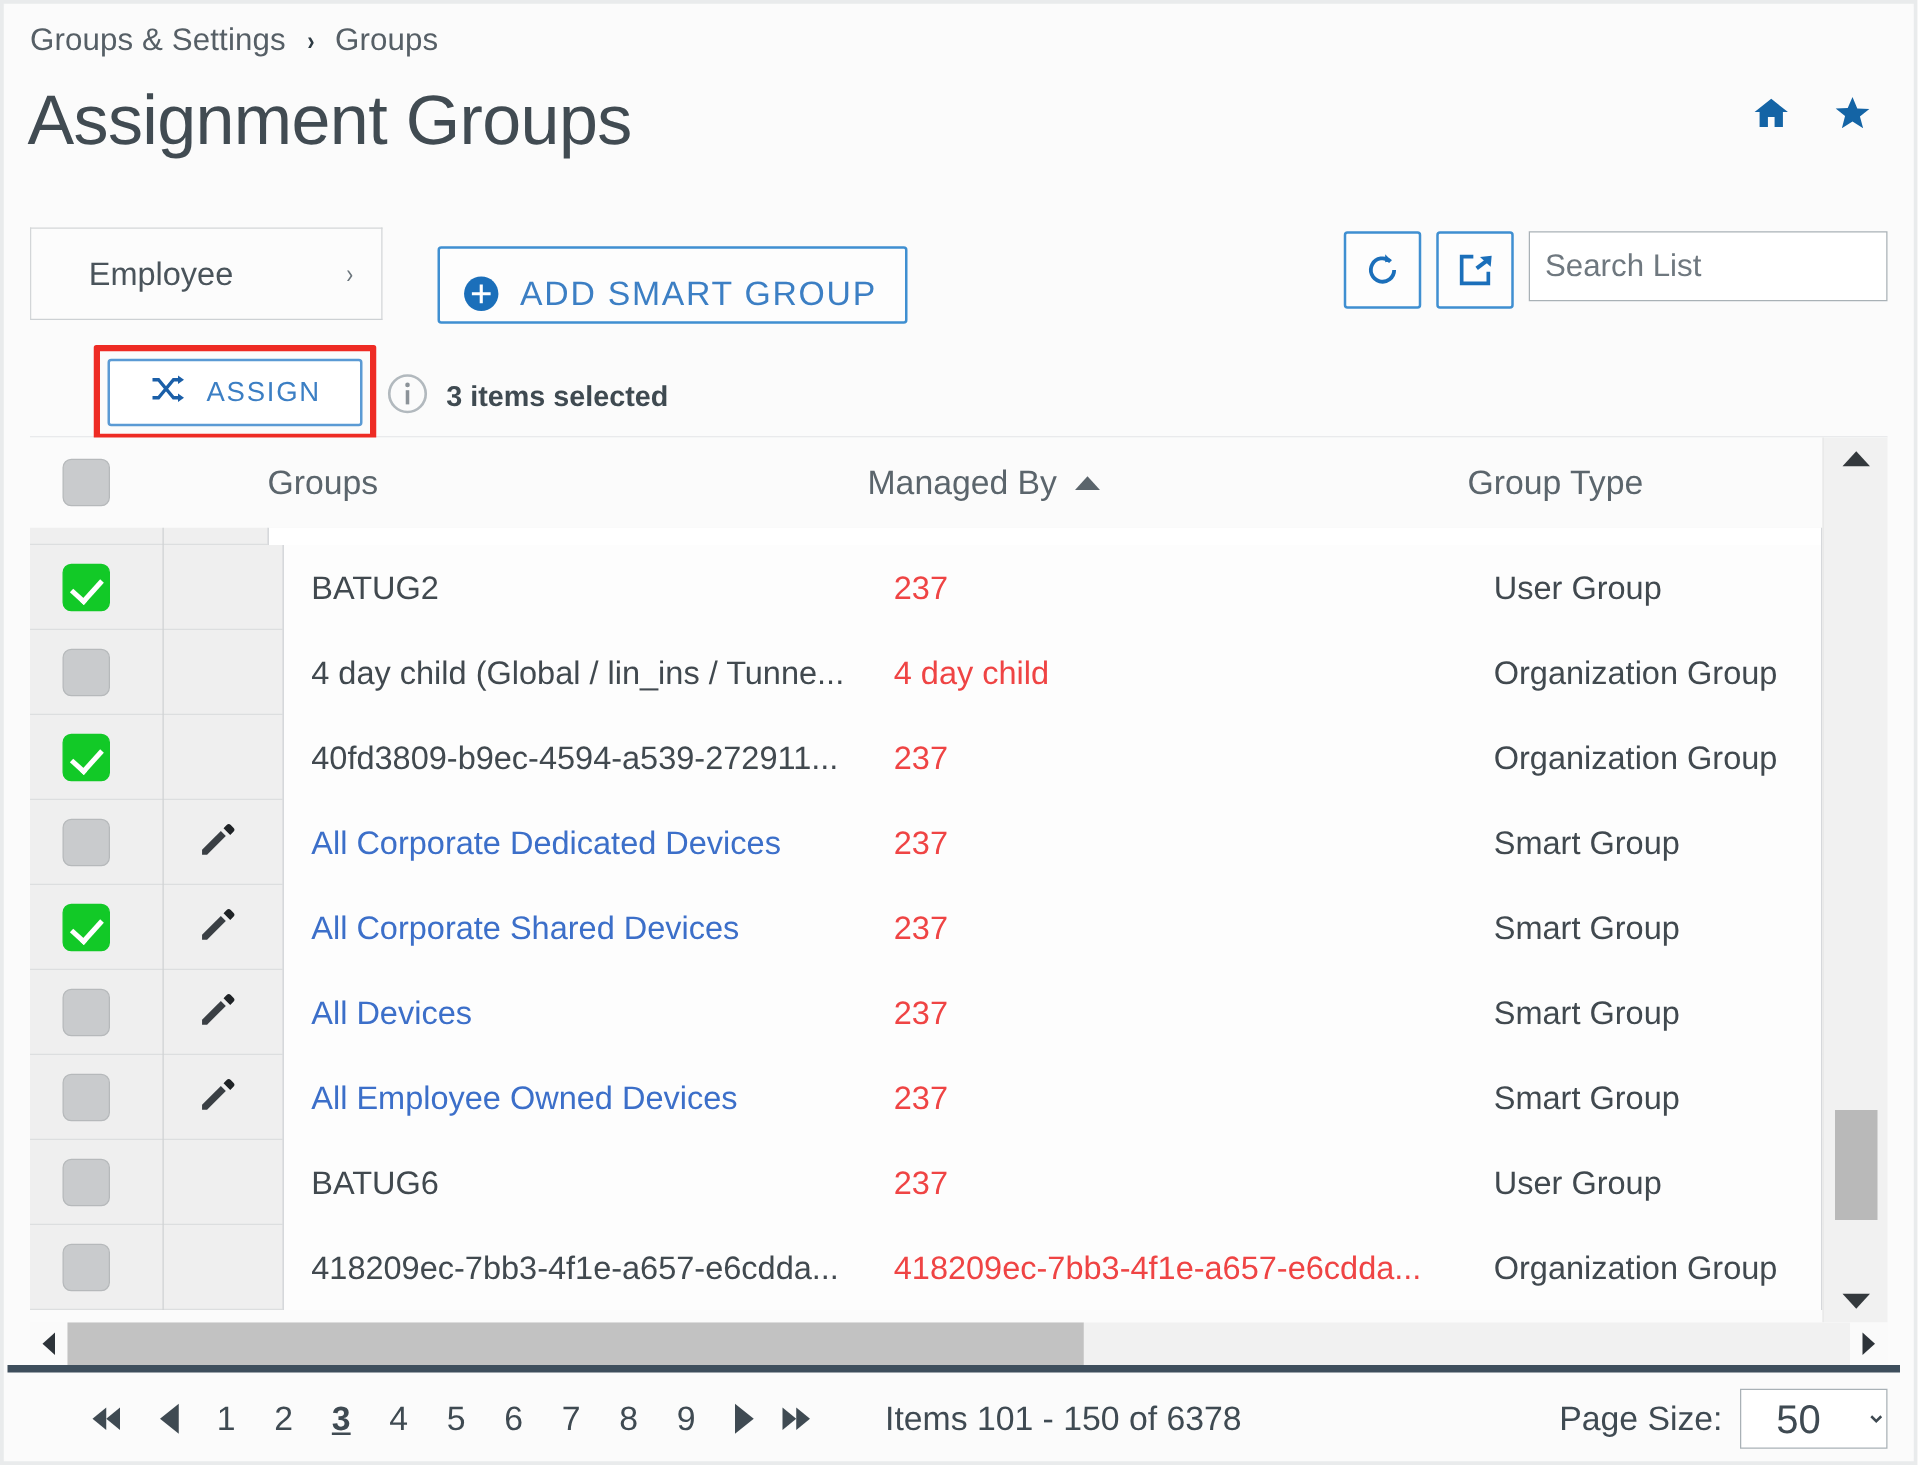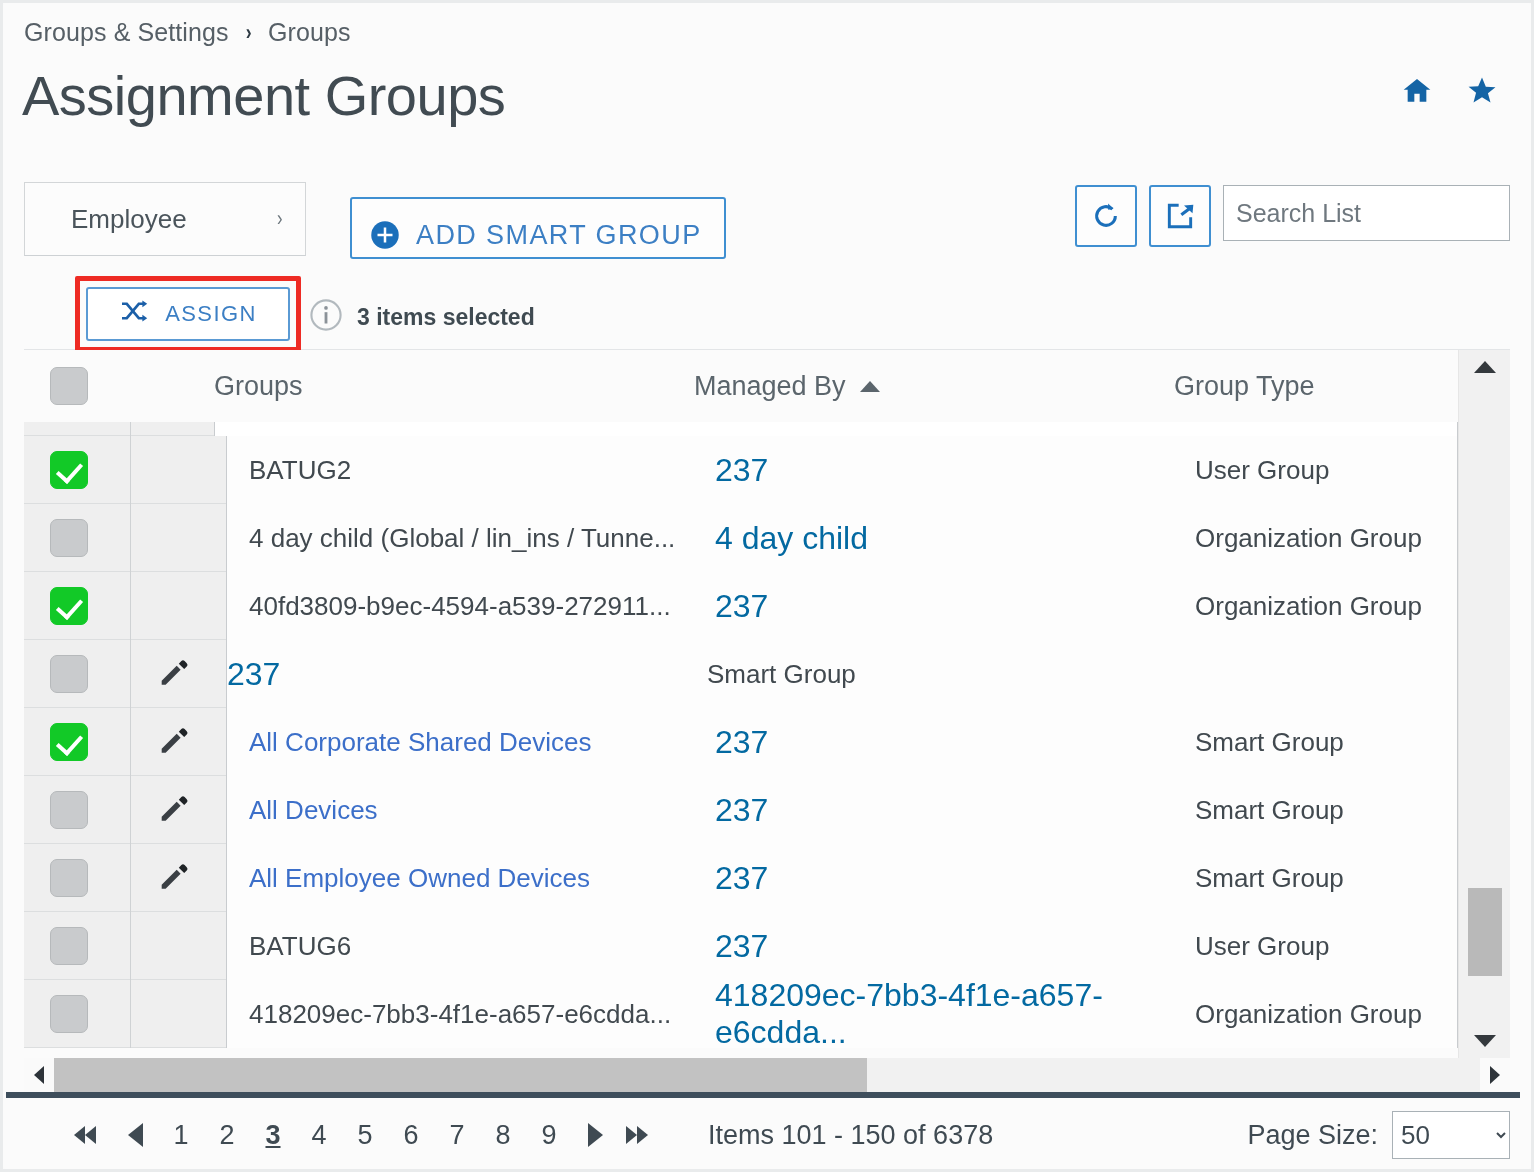--- a/index.html
+++ b/index.html
@@ -132,21 +132,21 @@
   .cell-pencil { width: 84px; display: flex; align-items: center; justify-content: center;
                  border-left: 1px solid #cfd2d4; height: 68px; }
   .cell-pencil.empty { border-left: 1px solid #cfd2d4; }
   .databox {
     position: absolute; left: 190px; top: 0; right: 0; height: 68px;
     background: #fdfdfd; border-left: 1px solid #c9cccf; border-right: 1px solid #c9cccf;
     display: flex; align-items: center; margin-left: 12px;
   }
   .cell-groups { width: 488px; padding-left: 22px; font-size: 26px; color: #41494f; }
   .cell-groups.link { color: #3c6fc9; }
-  .cell-managed { width: 480px; font-size: 32px; color: #0369a1; }
+  .cell-managed { width: 480px; font-size: 26px; color: #ef4444; }
   .cell-type { flex: 1; font-size: 26px; color: #41494f; }
 
   .cb {
     width: 38px; height: 38px; border-radius: 7px;
     background: #c9cbcd; border: 1px solid #b6b9bb;
   }
   .cb.on { background: #12c927; border: 1px solid #12c927; position: relative; }
   .cb.on::after {
     content: ""; position: absolute; left: 11px; top: 6px;
     width: 11px; height: 20px; border: solid #fff; border-width: 0 4px 4px 0;
@@ -192,21 +192,21 @@
   .pg-num {
     width: 46px; height: 52px; display: flex; align-items: center; justify-content: center;
     font-size: 27px; color: #3f4a52; cursor: pointer;
   }
   .pg-num.current { font-weight: 600; text-decoration: underline; }
   .pg-items { margin-left: 44px; font-size: 27px; color: #3f4a52; }
   .pg-size-wrap { margin-left: auto; display: flex; align-items: center; gap: 14px; }
   .pg-size-lbl { font-size: 27px; color: #3f4a52; }
   .pg-select {
     width: 118px; height: 48px; border: 1px solid #a9b1b6; background: #fff;
-    font-size: 26px; color: #3f4a52; padding: 0 4px;
+    font-size: 32px; color: #3f4a52; padding: 0 24px;
     font-family: "Liberation Sans", sans-serif;
   }
   .dbl-l { position: relative; width: 30px; height: 18px; }
   .dbl-l::before, .dbl-l::after {
     content:""; position:absolute; top:0; width:0;height:0;
     border-top:9px solid transparent;border-bottom:9px solid transparent;border-right:11px solid #3f4a52;
   }
   .dbl-l::before { left: 0; } .dbl-l::after { left: 11px; }
   .dbl-r { position: relative; width: 30px; height: 18px; }
   .dbl-r::before, .dbl-r::after {
@@ -361,20 +361,21 @@
           <div class="cell-check">
             <div class="cb"></div>
           </div>
           <div class="cell-pencil">
             <span><svg width="34" height="34" viewBox="0 0 24 24">
                 <path fill="#3a3f44" d="M4 18.2 14.6 7.6l2.8 2.8L6.8 21H4z"></path>
                 <path fill="#1f2326" d="M16.1 6.1 17.9 4.3a1.6 1.6 0 0 1 2.3 0l1.5 1.5a1.6 1.6 0 0 1 0 2.3l-1.8 1.8z"></path>
               </svg></span>
           </div>
           <div class="databox">
+            <div class="cell-groups link">All Corporate Dedicated Devices</div>
             <div class="cell-managed">237</div>
             <div class="cell-type">Smart Group</div>
           </div>
         </div>
         <div class="row">
           <div class="cell-check">
             <div class="cb on"></div>
           </div>
           <div class="cell-pencil">
             <span><svg width="34" height="34" viewBox="0 0 24 24">

